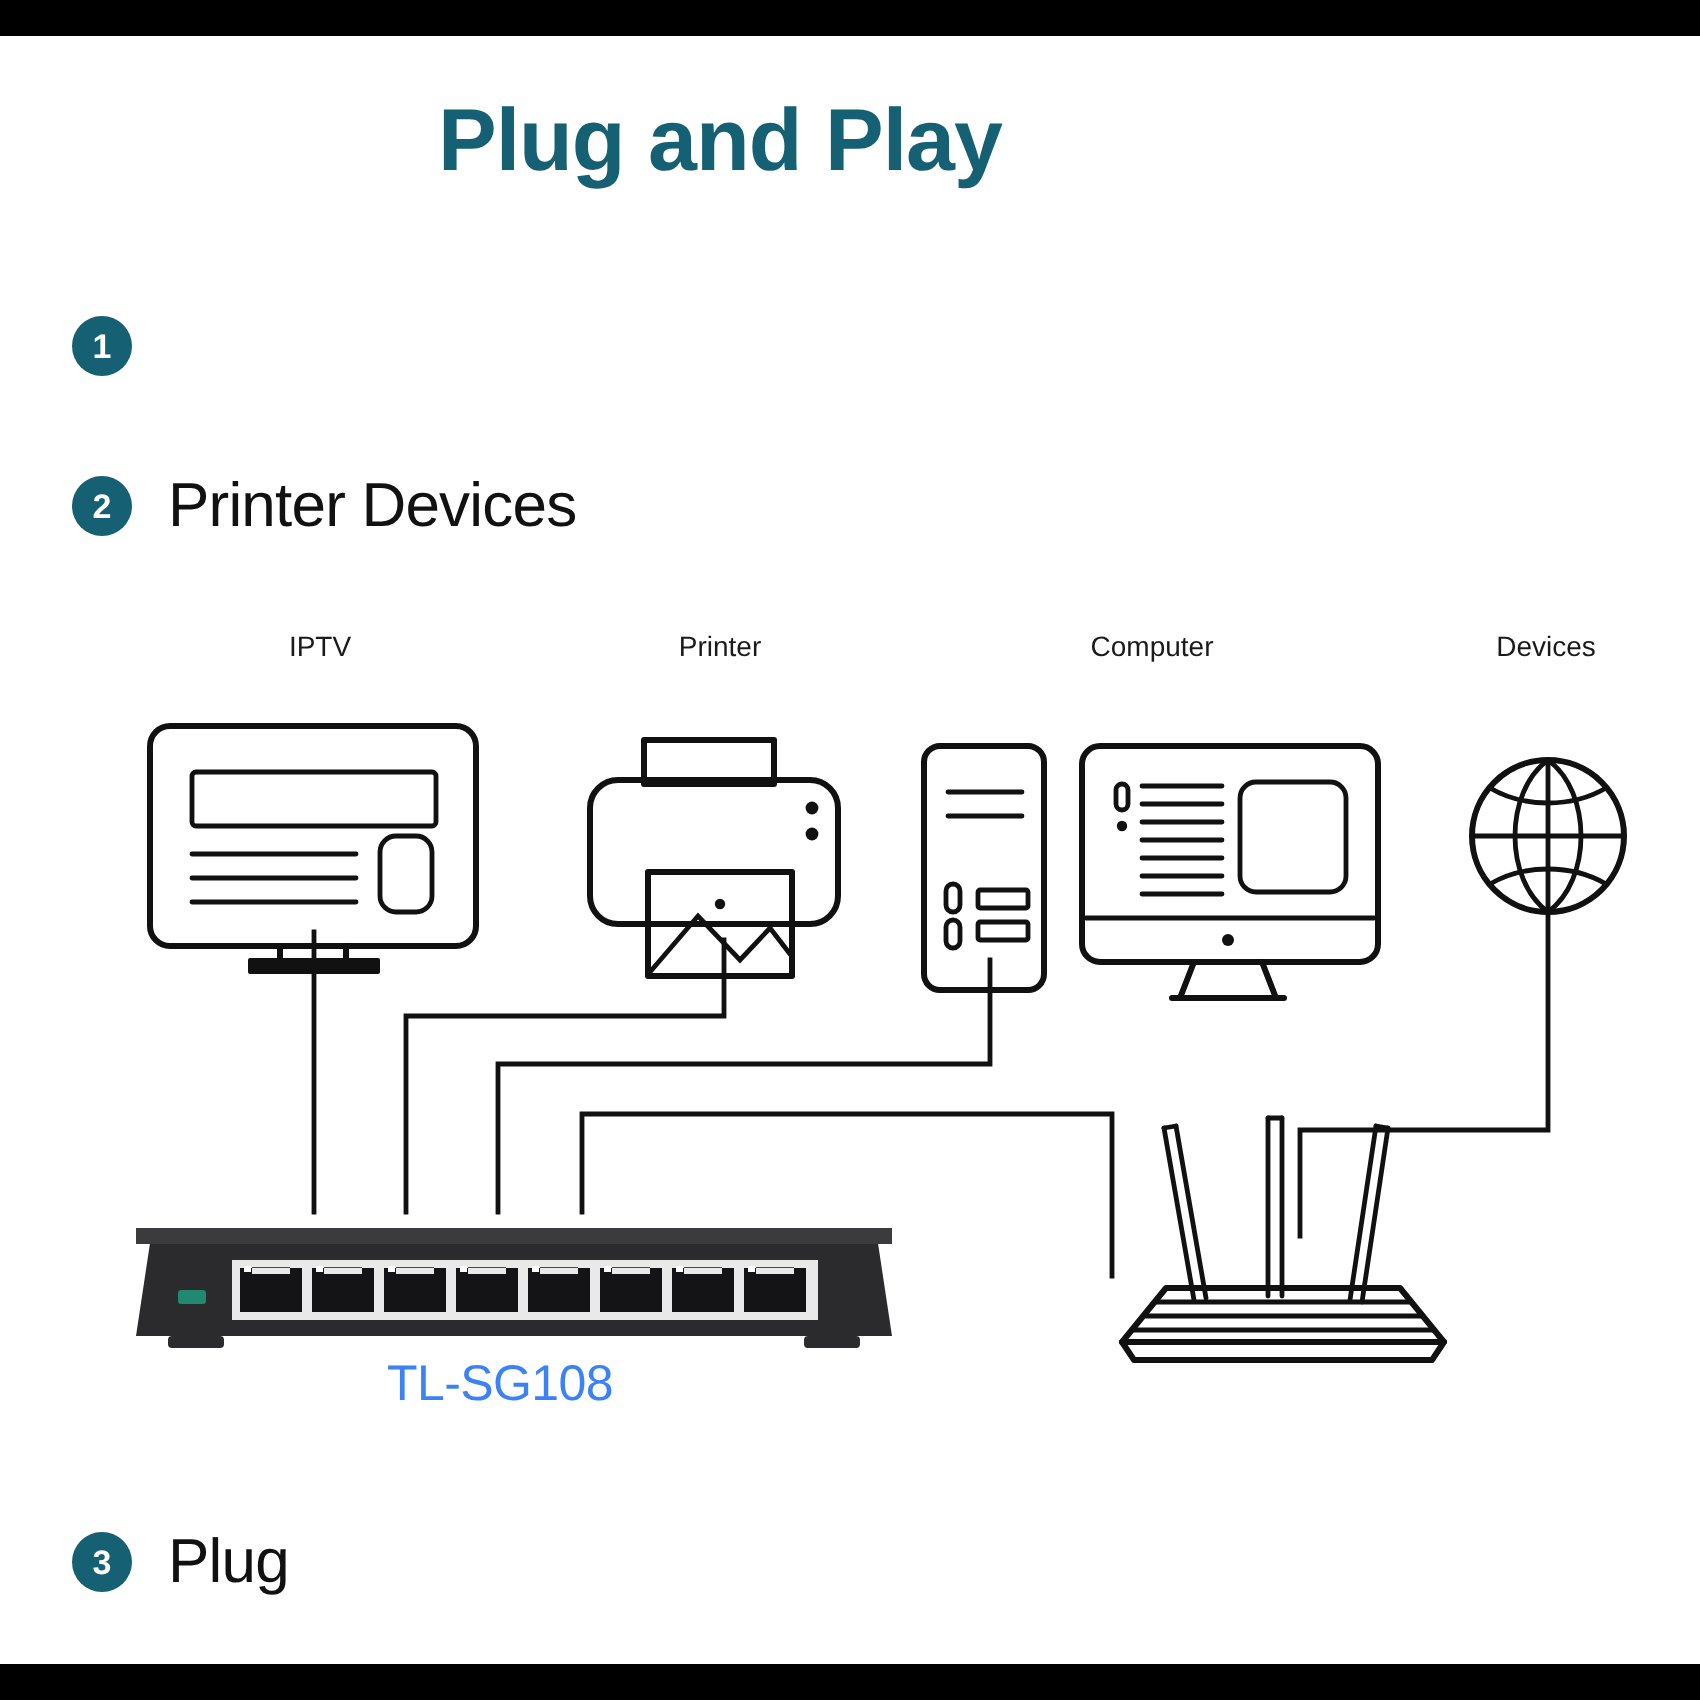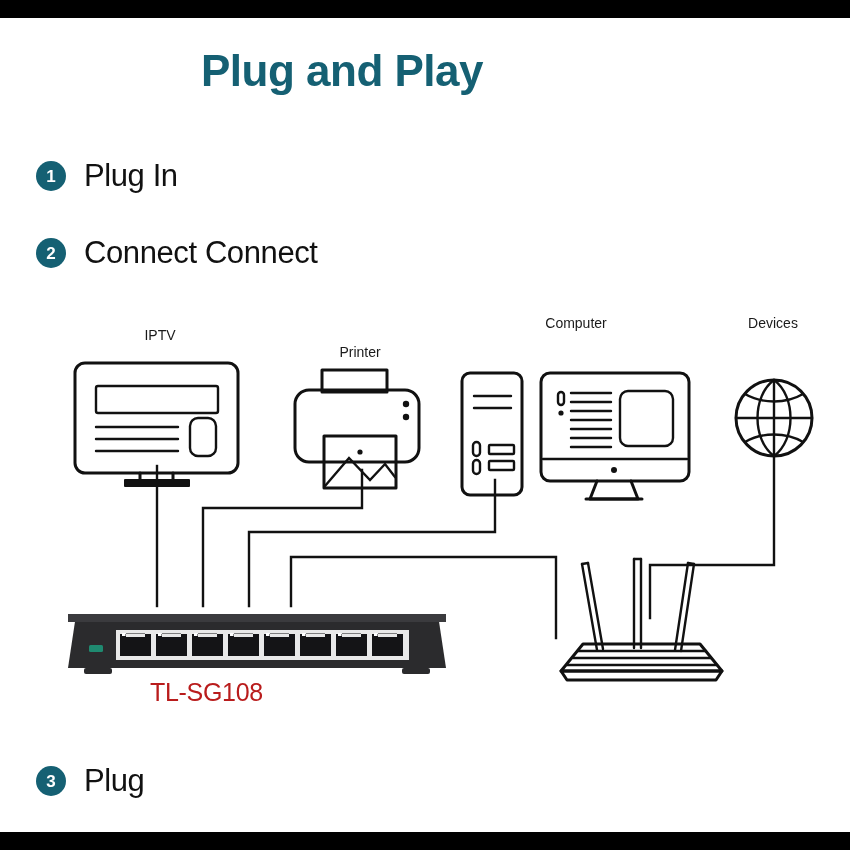--- a/index.html
+++ b/index.html
@@ -8,21 +8,21 @@
     font-family:"Liberation Sans", sans-serif;
     background:#ffffff;
   }
   .bar-top,.bar-bottom{position:absolute;left:0;width:850px;height:18px;background:#000000;}
   .bar-top{top:0;}
   .bar-bottom{bottom:0;}
 
   .page{position:absolute;left:0;top:18px;width:850px;height:814px;background:#fff;}
 
   .title{
-    position:absolute;left:0;top:28px;width:684px;text-align:center;
+    position:absolute;left:18px;top:28px;width:684px;text-align:center;
     font-size:44px;font-weight:700;letter-spacing:-0.5px;
     color:#156073;
     font-family:"Liberation Sans", sans-serif;
   }
 
   .step{position:absolute;display:flex;align-items:center;gap:18px;}
   .step-num{
     width:30px;height:30px;border-radius:50%;
     background:#156073;color:#ffffff;
     display:flex;align-items:center;justify-content:center;
@@ -34,21 +34,21 @@
 
   #step1{left:36px;top:140px;}
   #step2{left:36px;top:217px;}
   #step3{left:36px;top:745px;}
 
   .dev-label{
     position:absolute;text-align:center;font-size:14px;color:#1a1a1a;
     white-space:nowrap;
   }
   .big-label{
-    position:absolute;font-size:25px;color:#b91c1c;
+    position:absolute;text-align:center;font-size:25px;color:#3b82f6;
     white-space:nowrap;letter-spacing:-0.3px;
   }
 
   svg{display:block;}
   .diagram{position:absolute;left:0;top:0;width:850px;height:814px;}
   .ln{fill:none;stroke:#111111;stroke-width:2.4;stroke-linecap:square;stroke-linejoin:miter;}
   .ico{fill:none;stroke:#111111;stroke-width:3;stroke-linejoin:round;stroke-linecap:round;}
   .ico-thin{fill:none;stroke:#111111;stroke-width:2.4;stroke-linecap:round;}
   .ico-fill{fill:#111111;stroke:none;}
 </style>
@@ -57,35 +57,34 @@
 
 <div class="bar-top"></div>
 <div class="bar-bottom"></div>
 
 <div class="page">
 
   <div class="title">Plug and Play</div>
 
   <div class="step" id="step1">
     <div class="step-num">1</div>
-    <div class="step-label">Plug In</div>
   </div>
 
   <div class="step" id="step2">
     <div class="step-num">2</div>
-    <div class="step-label">Connect Connect</div>
+    <div class="step-label">Printer Devices</div>
   </div>
 
   <div class="step" id="step3">
     <div class="step-num">3</div>
     <div class="step-label">Plug</div>
   </div>
 
-  <div class="dev-label" style="left:105px;top:297px;width:110px;margin-top:12px;">IPTV</div>
-  <div class="dev-label" style="left:305px;top:297px;width:110px;margin-top:29px;">Printer</div>
+  <div class="dev-label" style="left:105px;top:297px;width:110px;">IPTV</div>
+  <div class="dev-label" style="left:305px;top:297px;width:110px;">Printer</div>
   <div class="dev-label" style="left:521px;top:297px;width:110px;text-align:center;">Computer</div>
   <div class="dev-label" style="left:718px;top:297px;width:110px;">Devices</div>
 
   <div class="big-label" style="left:150px;top:660px;width:200px;">TL-SG108</div>
 
   <svg class="diagram" viewBox="0 0 850 814">
 
     <g>
       <path class="ln" d="M157 448 L157 588"></path>
     </g>

